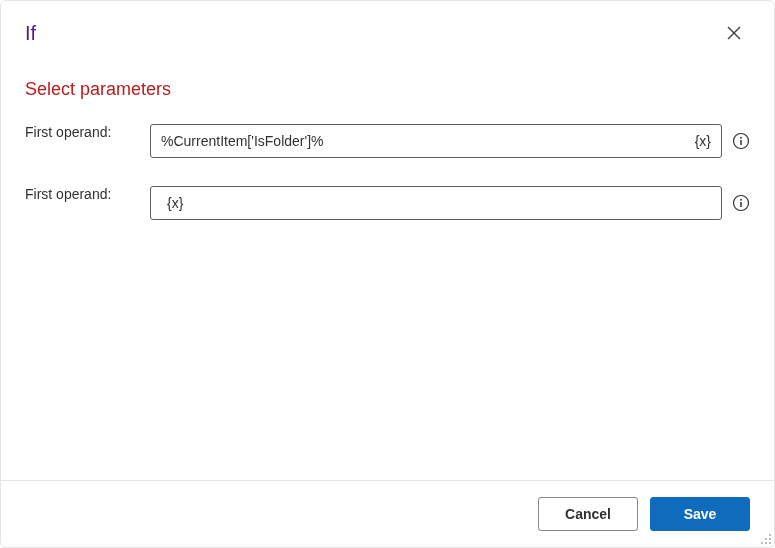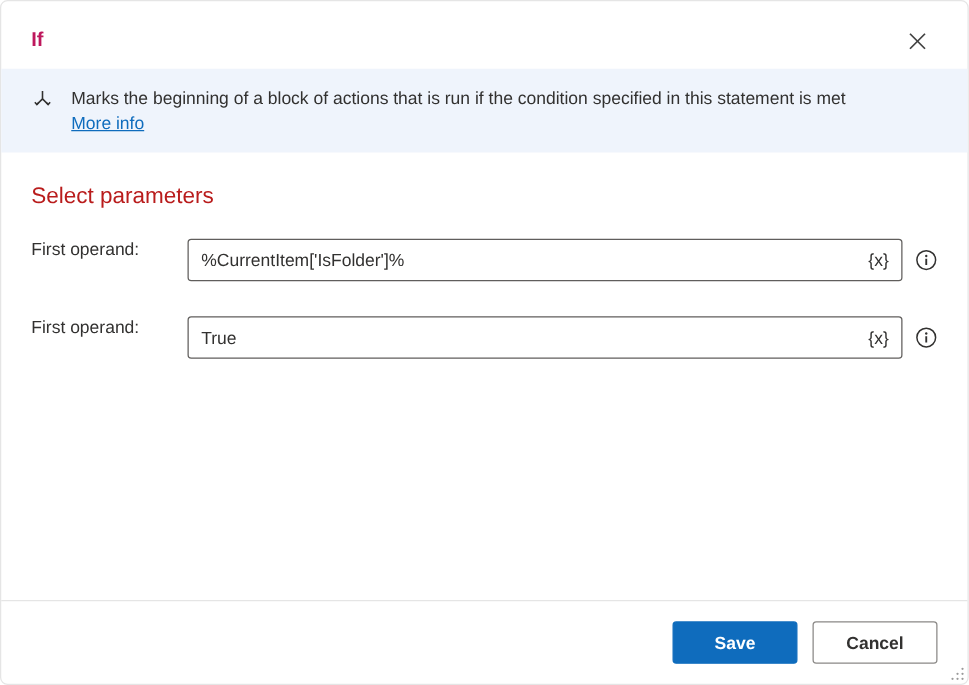--- a/index.html
+++ b/index.html
@@ -22,23 +22,23 @@
     position: relative;
     background: #fff;
   }
   .header {
     display: flex;
     align-items: center;
     justify-content: space-between;
     padding: 16px 24px 6px 24px;
   }
   .header-title {
-    font-size: 16px;
-    font-weight: 700;
-    color: #be185d;
+    font-size: 20px;
+    font-weight: 400;
+    color: #4c1d95;
   }
   .close-btn {
     width: 32px;
     height: 32px;
     display: flex;
     align-items: center;
     justify-content: center;
     cursor: pointer;
     color: #424242;
   }
@@ -165,34 +165,20 @@
   <div class="header">
     <div class="header-title">If</div>
     <div class="close-btn">
       <svg width="14" height="14" viewBox="0 0 14 14">
         <line x1="1" y1="1" x2="13" y2="13" stroke="#424242" stroke-width="1.4"></line>
         <line x1="13" y1="1" x2="1" y2="13" stroke="#424242" stroke-width="1.4"></line>
       </svg>
     </div>
   </div>
 
-  <div class="info-banner">
-    <div class="info-banner-icon">
-      <svg width="18" height="18" viewBox="0 0 20 20">
-        <path d="M10 2 L10 9 M10 9 L5 14 M10 9 L15 14" stroke="#323130" stroke-width="1.4" fill="none"></path>
-        <path d="M3.2 12 L5 14 L6.8 12" stroke="#323130" stroke-width="1.4" fill="none"></path>
-        <path d="M13.2 12 L15 14 L16.8 12" stroke="#323130" stroke-width="1.4" fill="none"></path>
-      </svg>
-    </div>
-    <div class="info-banner-text">
-      <span>Marks the beginning of a block of actions that is run if the condition specified in this statement is met</span>
-      <br>
-      <span class="more-info">More info</span>
-    </div>
-  </div>
 
   <div class="content">
     <div class="section-heading">Select parameters</div>
 
     <div class="param-row">
       <div class="param-label">First operand:</div>
       <div class="param-input-wrap">
         <div class="control">
           <span class="control-value">%CurrentItem['IsFolder']%</span>
           <span class="control-suffix">{x}</span>
@@ -205,38 +191,37 @@
           </svg>
         </div>
       </div>
     </div>
 
 
     <div class="param-row">
       <div class="param-label">First operand:</div>
       <div class="param-input-wrap">
         <div class="control">
-          <span class="control-value">True</span>
           <span class="control-suffix">{x}</span>
         </div>
         <div class="info-circle">
           <svg width="18" height="18" viewBox="0 0 18 18">
             <circle cx="9" cy="9" r="7.5" stroke="#323130" stroke-width="1.2" fill="none"></circle>
             <circle cx="9" cy="5.8" r="0.95" fill="#323130"></circle>
             <rect x="8.25" y="8" width="1.5" height="5" fill="#323130"></rect>
           </svg>
         </div>
       </div>
     </div>
 
   </div>
 
   <div class="footer">
+    <div class="btn btn-secondary">Cancel</div>
     <div class="btn btn-primary">Save</div>
-    <div class="btn btn-secondary">Cancel</div>
   </div>
 
   <svg class="resize-grip" width="14" height="14" viewBox="0 0 14 14">
     <circle cx="12" cy="4" r="0.9" fill="#9a9a9a"></circle>
     <circle cx="8" cy="8" r="0.9" fill="#9a9a9a"></circle>
     <circle cx="12" cy="8" r="0.9" fill="#9a9a9a"></circle>
     <circle cx="4" cy="12" r="0.9" fill="#9a9a9a"></circle>
     <circle cx="8" cy="12" r="0.9" fill="#9a9a9a"></circle>
     <circle cx="12" cy="12" r="0.9" fill="#9a9a9a"></circle>
   </svg>

